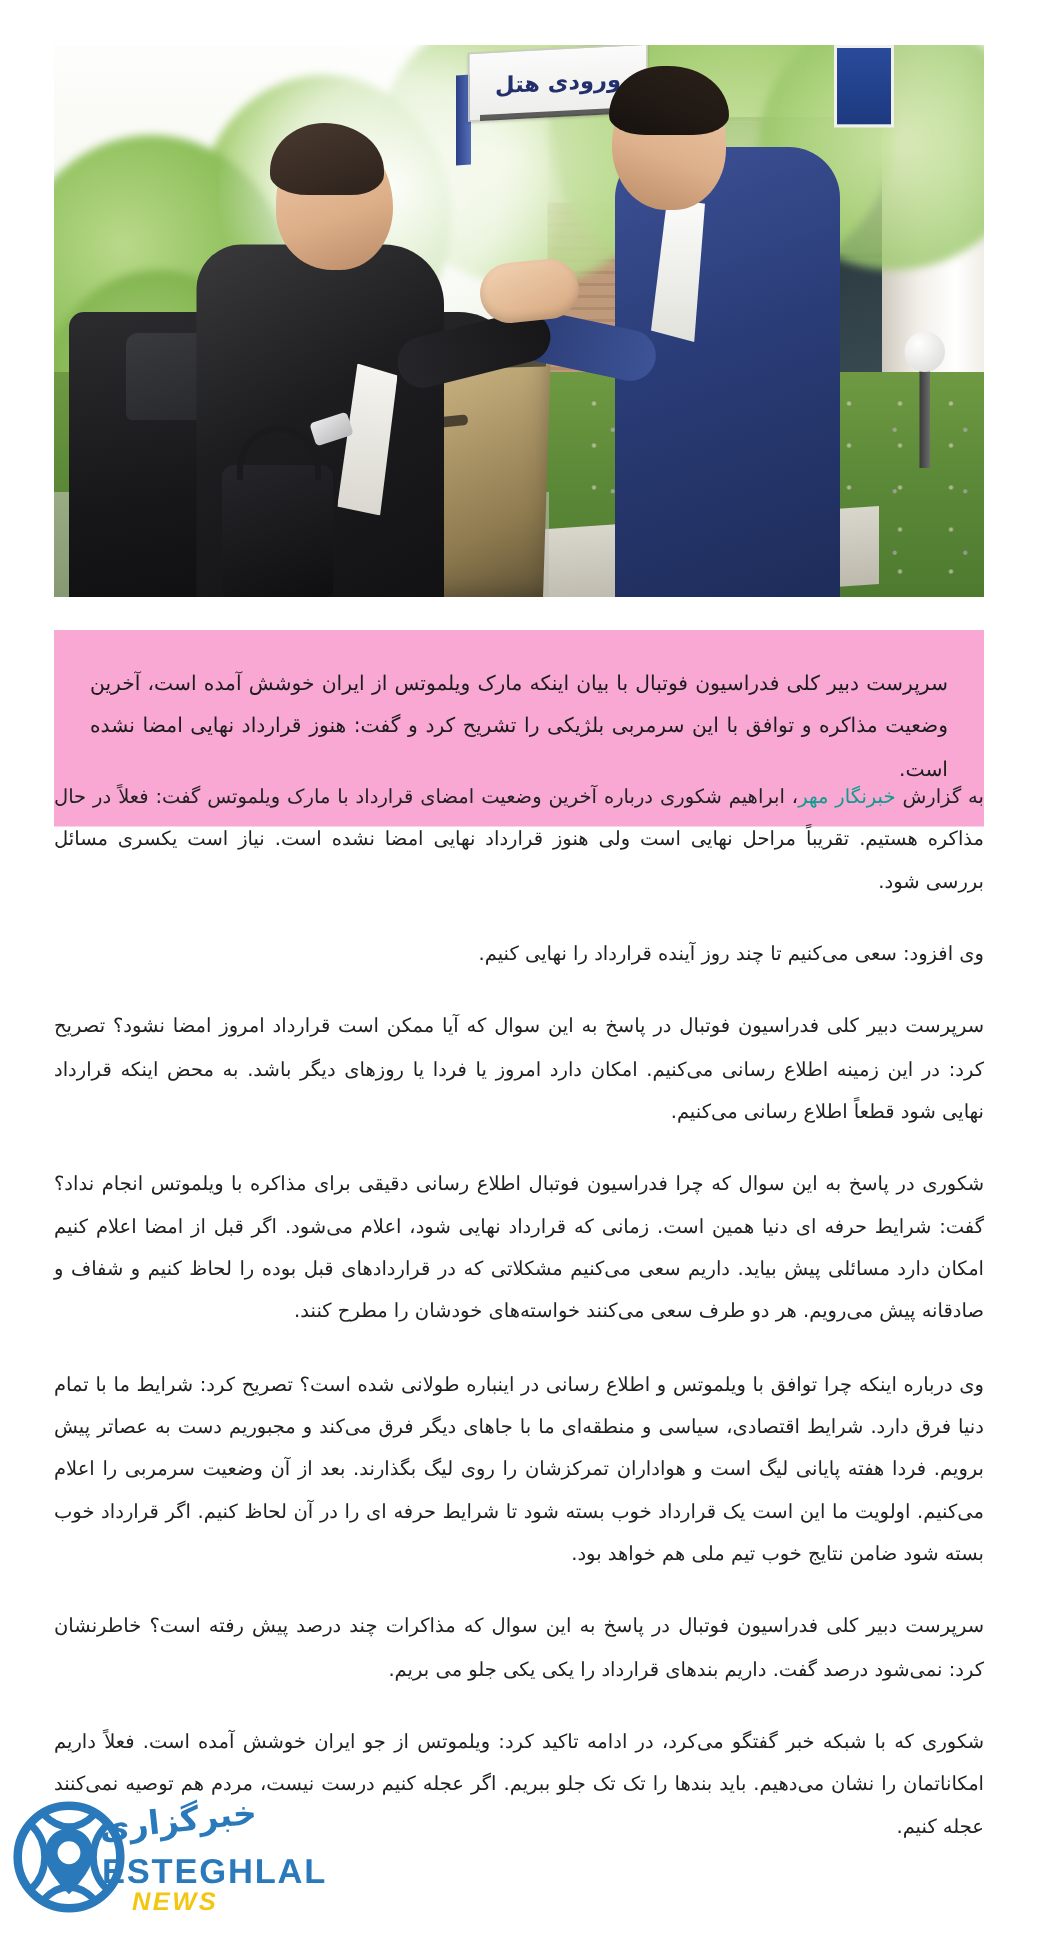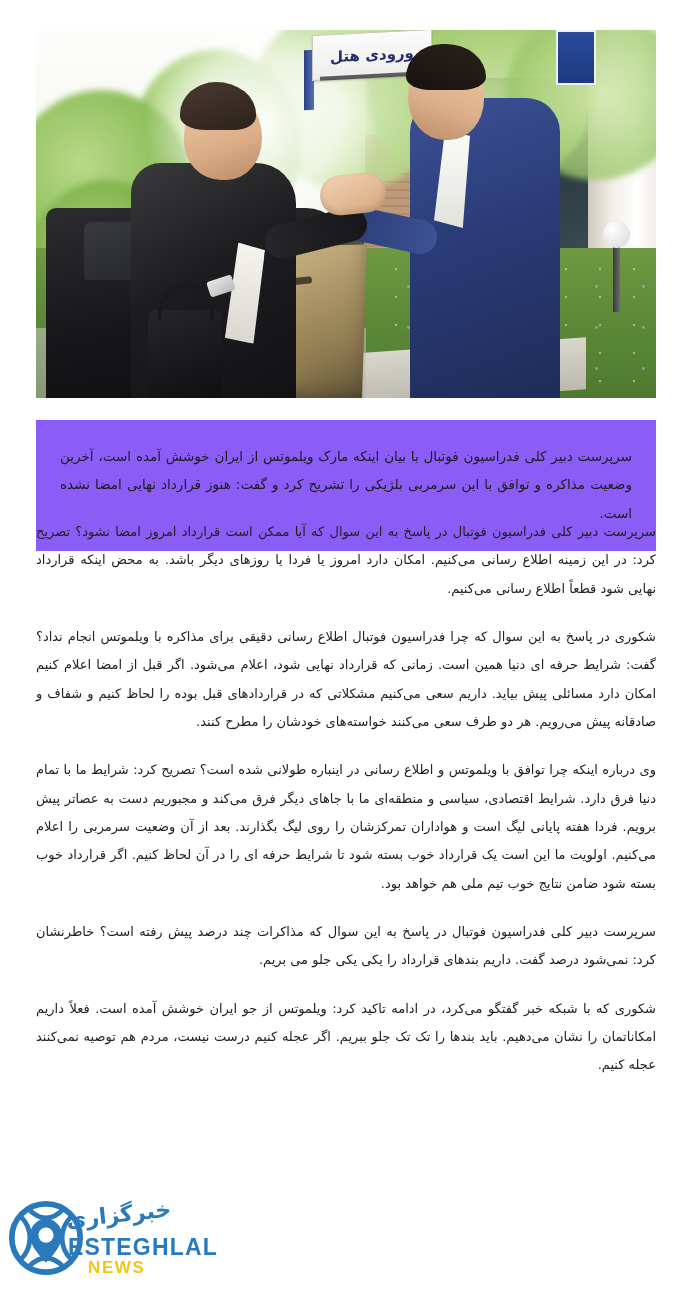--- a/index.html
+++ b/index.html
@@ -297,21 +297,21 @@
     background: radial-gradient(circle at 35% 30%, #ffffff, #d6d6d2);
     border-radius: 50%;
   }
 
   
   .summary {
     position: absolute;
     left: 36px; top: 420px;
     width: 620px;
     padding: 22px 24px 24px 24px;
-    background: #8b5cf6;
+    background: #f9a8d4;
     color: #1c1c1c;
     font-size: 13.5px;
     line-height: 2.1;
     text-align: justify;
     direction: rtl;
   }
 
   
   .body {
     position: absolute;
@@ -349,20 +349,21 @@
     letter-spacing: 1.2px;
     font-family: "Liberation Sans", sans-serif;
     white-space: nowrap;
   }
   .wm-news {
     position:absolute; left:80px; top:64px;
     font-size: 17px; font-weight:700; color:#f2c200;
     letter-spacing: 1.6px;
     font-family: "Liberation Sans", sans-serif;
     white-space: nowrap;
+    font-style: italic;
   }
 </style>
 </head>
 <body>
 
 <div id="page">
 
   <div class="photo-wrap">
     <div class="photo">
       <div class="sky"></div>
@@ -432,20 +433,24 @@
 
       <div class="bag"></div>
       <div class="bag-strap"></div>
       <div class="phone"></div>
     </div>
   </div>
 
   <div class="summary">سرپرست دبیر کلی فدراسیون فوتبال با بیان اینکه مارک ویلموتس از ایران خوشش آمده است، آخرین وضعیت مذاکره و توافق با این سرمربی بلژیکی را تشریح کرد و گفت: هنوز قرارداد نهایی امضا نشده است.</div>
 
   <div class="body">
+    <p>
+      <span>به گزارش </span><a href="#" class="src-link">خبرنگار مهر</a><span>، ابراهیم شکوری درباره آخرین وضعیت امضای قرارداد با مارک ویلموتس گفت: فعلاً در حال مذاکره هستیم. تقریباً مراحل نهایی است ولی هنوز قرارداد نهایی امضا نشده است. نیاز است یکسری مسائل بررسی شود.</span>
+    </p>
+    <p>وی افزود: سعی می‌کنیم تا چند روز آینده قرارداد را نهایی کنیم.</p>
     <p>سرپرست دبیر کلی فدراسیون فوتبال در پاسخ به این سوال که آیا ممکن است قرارداد امروز امضا نشود؟ تصریح کرد: در این زمینه اطلاع رسانی می‌کنیم. امکان دارد امروز یا فردا یا روزهای دیگر باشد. به محض اینکه قرارداد نهایی شود قطعاً اطلاع رسانی می‌کنیم.</p>
     <p>شکوری در پاسخ به این سوال که چرا فدراسیون فوتبال اطلاع رسانی دقیقی برای مذاکره با ویلموتس انجام نداد؟ گفت: شرایط حرفه ای دنیا همین است. زمانی که قرارداد نهایی شود، اعلام می‌شود. اگر قبل از امضا اعلام کنیم امکان دارد مسائلی پیش بیاید. داریم سعی می‌کنیم مشکلاتی که در قراردادهای قبل بوده را لحاظ کنیم و شفاف و صادقانه پیش می‌رویم. هر دو طرف سعی می‌کنند خواسته‌های خودشان را مطرح کنند.</p>
     <p>وی درباره اینکه چرا توافق با ویلموتس و اطلاع رسانی در اینباره طولانی شده است؟ تصریح کرد: شرایط ما با تمام دنیا فرق دارد. شرایط اقتصادی، سیاسی و منطقه‌ای ما با جاهای دیگر فرق می‌کند و مجبوریم دست به عصاتر پیش برویم. فردا هفته پایانی لیگ است و هواداران تمرکزشان را روی لیگ بگذارند. بعد از آن وضعیت سرمربی را اعلام می‌کنیم. اولویت ما این است یک قرارداد خوب بسته شود تا شرایط حرفه ای را در آن لحاظ کنیم. اگر قرارداد خوب بسته شود ضامن نتایج خوب تیم ملی هم خواهد بود.</p>
     <p>سرپرست دبیر کلی فدراسیون فوتبال در پاسخ به این سوال که مذاکرات چند درصد پیش رفته است؟ خاطرنشان کرد: نمی‌شود درصد گفت. داریم بندهای قرارداد را یکی یکی جلو می بریم.</p>
     <p>شکوری که با شبکه خبر گفتگو می‌کرد، در ادامه تاکید کرد: ویلموتس از جو ایران خوشش آمده است. فعلاً داریم امکاناتمان را نشان می‌دهیم. باید بندها را تک تک جلو ببریم. اگر عجله کنیم درست نیست، مردم هم توصیه نمی‌کنند عجله کنیم.</p>
 
   </div>
 
   <div class="watermark">
     <svg class="wm-ball" viewBox="0 0 80 80">

